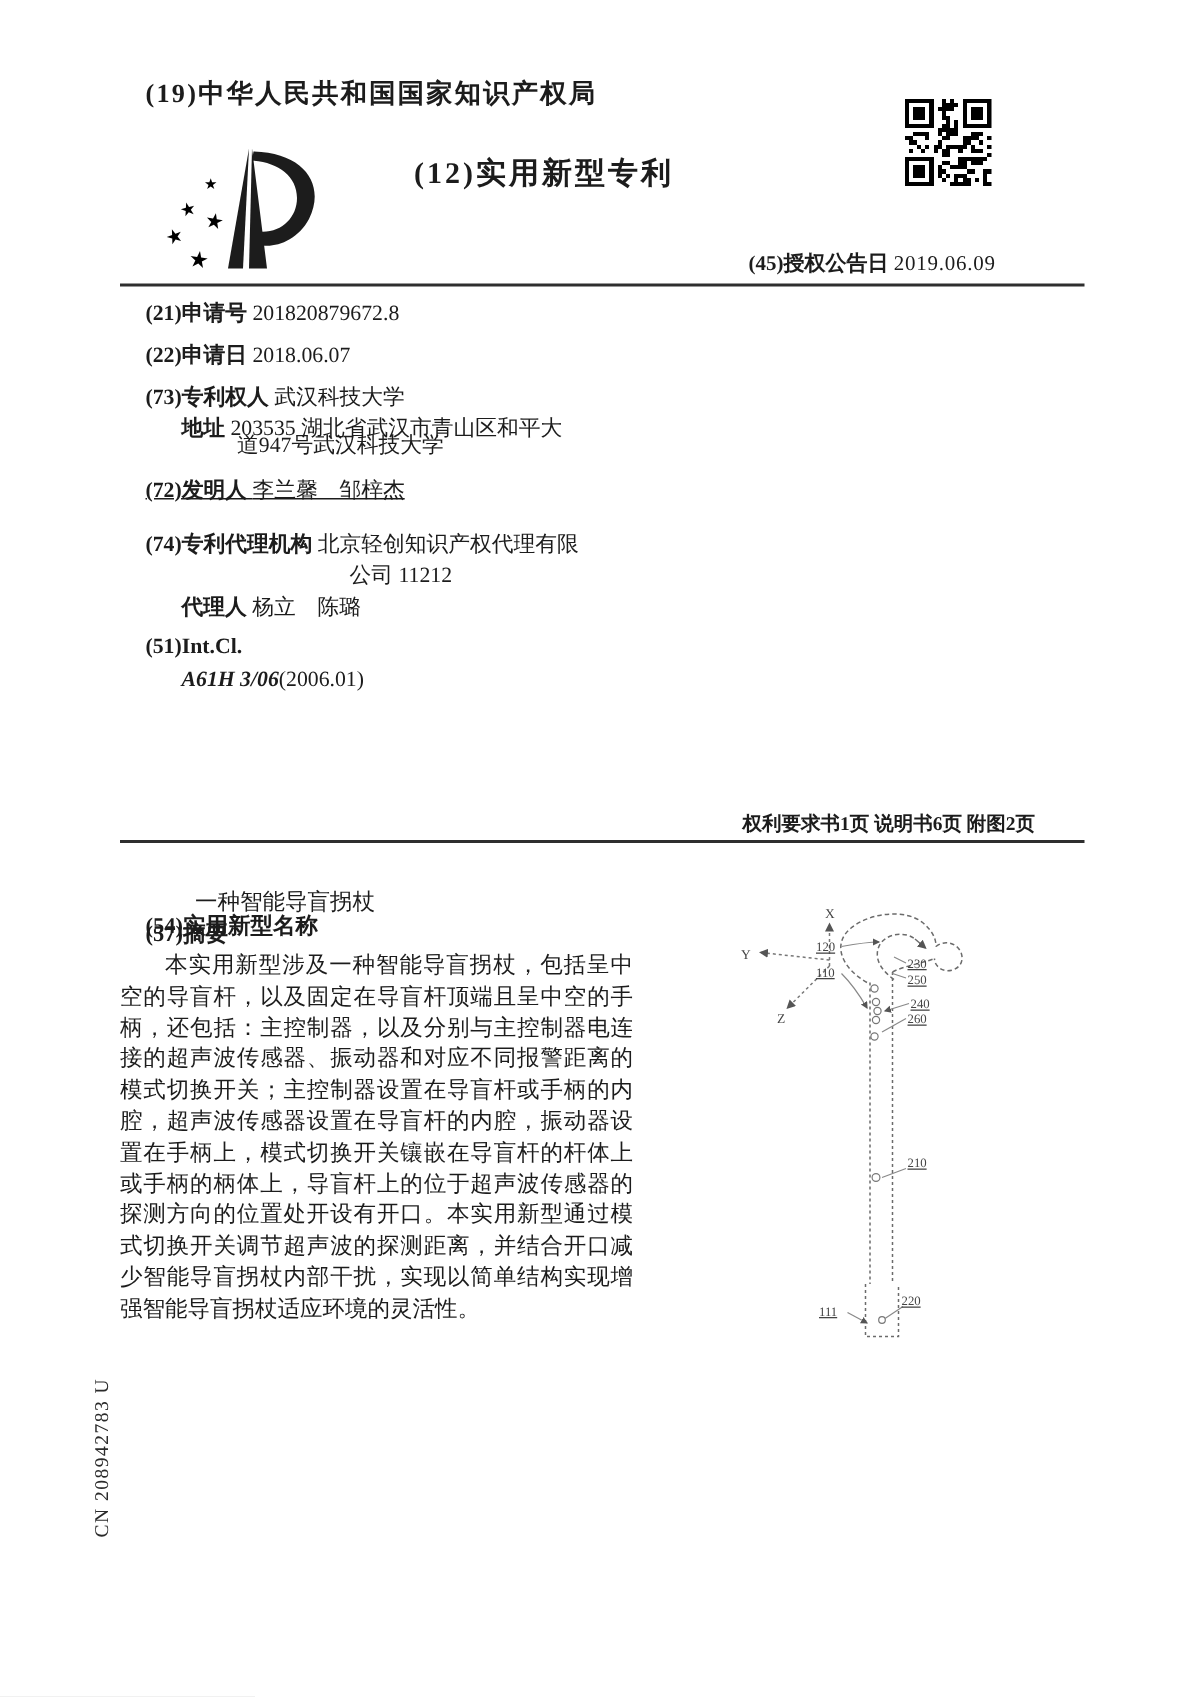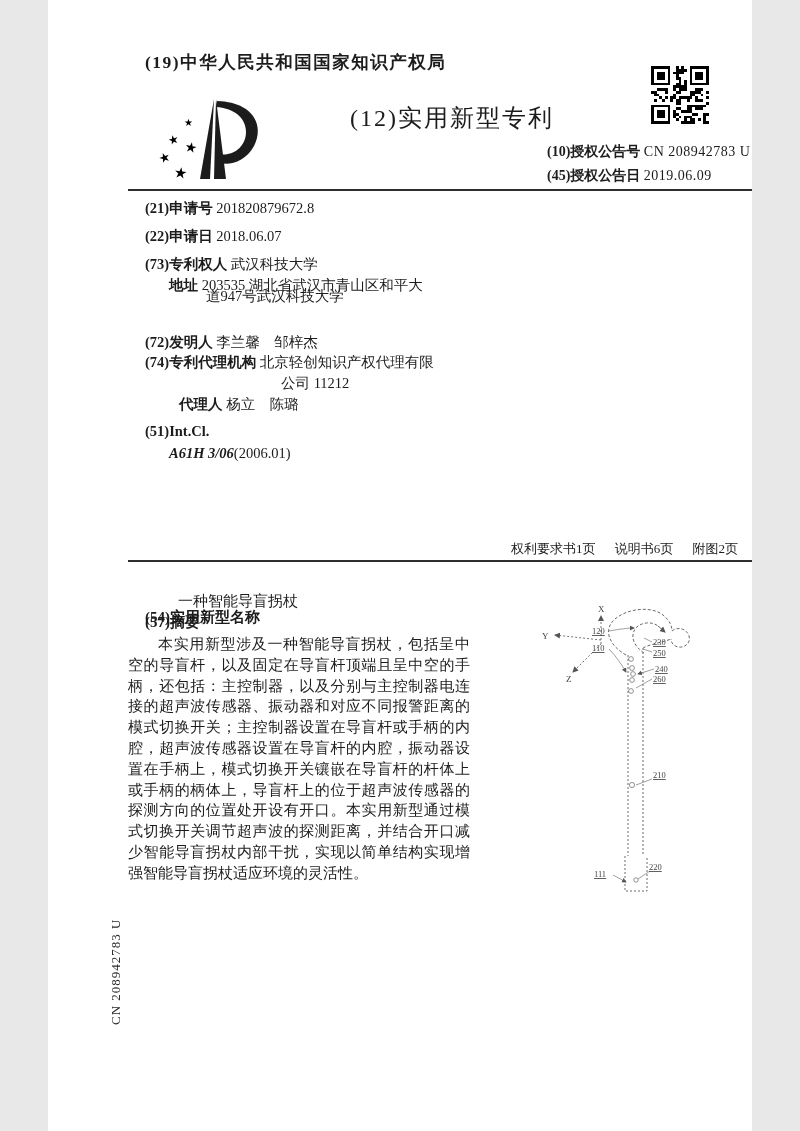--- a/index.html
+++ b/index.html
@@ -1,32 +1,32 @@
 <!DOCTYPE html>
 <html><head>
 <meta charset="utf-8">
 <style>
   html,body{margin:0;padding:0;background:#e8e8e8;}
   .page{
-    position:relative;width:704px;height:1131px;margin:0 auto;
+    position:relative;width:800px;height:1131px;margin:0 auto;
     background:#ffffff;overflow:hidden;
     font-family:"Liberation Serif","DejaVu Serif",serif;
     color:#1c1c1c;
   }
   .abs{position:absolute;}
   .office{left:97px;top:50px;font-size:17.5px;font-weight:bold;letter-spacing:1.5px;}
-  .doctype{left:302px;top:102px;font-size:24px;font-weight:normal;letter-spacing:2px;}
+  .doctype{left:276px;top:102px;font-size:20px;font-weight:bold;letter-spacing:2px;}
   .publine{left:499px;font-size:14px;white-space:nowrap;}
   .publine .lab{font-weight:bold;}
   .publine .val{font-family:"Liberation Serif",serif;letter-spacing:0.5px;}
   .hr{left:80px;width:643px;height:2px;background:#2e2e2e;}
   .row{font-size:14.5px;white-space:nowrap;}
   .row .lab{font-weight:bold;}
   .pagescount{left:380px;top:540px;width:310px;font-size:13px;text-align:right;white-space:nowrap;}
-  .pagescount span{margin-left:16px;}
+  .pagescount span{font-weight:bold;}
   .sec-label{font-size:15px;font-weight:bold;}
   .abstract{
     left:80px;top:634px;width:342px;
     font-size:15px;line-height:20.8px;text-align:justify;text-indent:2em;
   }
   .vertical-pub{
     left:60px;top:1025px;width:160px;height:20px;
     transform:rotate(-90deg);transform-origin:left top;
     font-size:13px;letter-spacing:1px;color:#2a2a2a;white-space:nowrap;
   }
@@ -179,24 +179,20 @@
         <rect x="2" y="2" width="3" height="3" fill="#000"></rect>
         <rect x="14" y="0" width="7" height="7" fill="#000"></rect>
         <rect x="15" y="1" width="5" height="5" fill="#fff"></rect>
         <rect x="16" y="2" width="3" height="3" fill="#000"></rect>
         <rect x="0" y="14" width="7" height="7" fill="#000"></rect>
         <rect x="1" y="15" width="5" height="5" fill="#fff"></rect>
         <rect x="2" y="16" width="3" height="3" fill="#000"></rect>
       </svg>
   </div>
 
-  <div class="abs publine" style="top:143px;">
-    <span class="lab">(10)授权公告号</span>
-    <span class="val">CN 208942783 U</span>
-  </div>
   <div class="abs publine" style="top:167px;">
     <span class="lab">(45)授权公告日</span>
     <span class="val">2019.06.09</span>
   </div>
 
   <div class="abs hr" style="top:189px;"></div>
 
   <div class="abs row" style="left:97px;top:199px;">
     <span class="lab">(21)申请号</span>
     <span>201820879672.8</span>
@@ -209,32 +205,32 @@
     <span class="lab">(73)专利权人</span>
     <span>武汉科技大学</span>
   </div>
   <div class="abs row" style="left:121px;top:276px;">
     <span class="lab">地址</span>
     <span>203535 湖北省武汉市青山区和平大</span>
   </div>
   <div class="abs row" style="left:158px;top:287px;">
     <span>道947号武汉科技大学</span>
   </div>
-  <div class="abs row" style="left:97px;top:333px;">
+  <div class="abs row" style="left:97px;top:317px;text-decoration:underline;">
     <span class="lab">(72)发明人</span>
     <span>李兰馨　邹梓杰</span>
   </div>
   <div class="abs row" style="left:97px;top:353px;">
     <span class="lab">(74)专利代理机构</span>
     <span>北京轻创知识产权代理有限</span>
   </div>
   <div class="abs row" style="left:233px;top:374px;">
     <span>公司 11212</span>
   </div>
-  <div class="abs row" style="left:121px;top:395px;margin-left:10px;">
+  <div class="abs row" style="left:121px;top:395px;">
     <span class="lab">代理人</span>
     <span>杨立　陈璐</span>
   </div>
   <div class="abs row" style="left:97px;top:423px;">
     <span class="lab">(51)Int.Cl.</span>
   </div>
   <div class="abs row" style="left:121px;top:445px;text-align:right;">
     <span class="ipc-italic">A61H 3/06</span><span>(2006.01)</span>
   </div>
 

